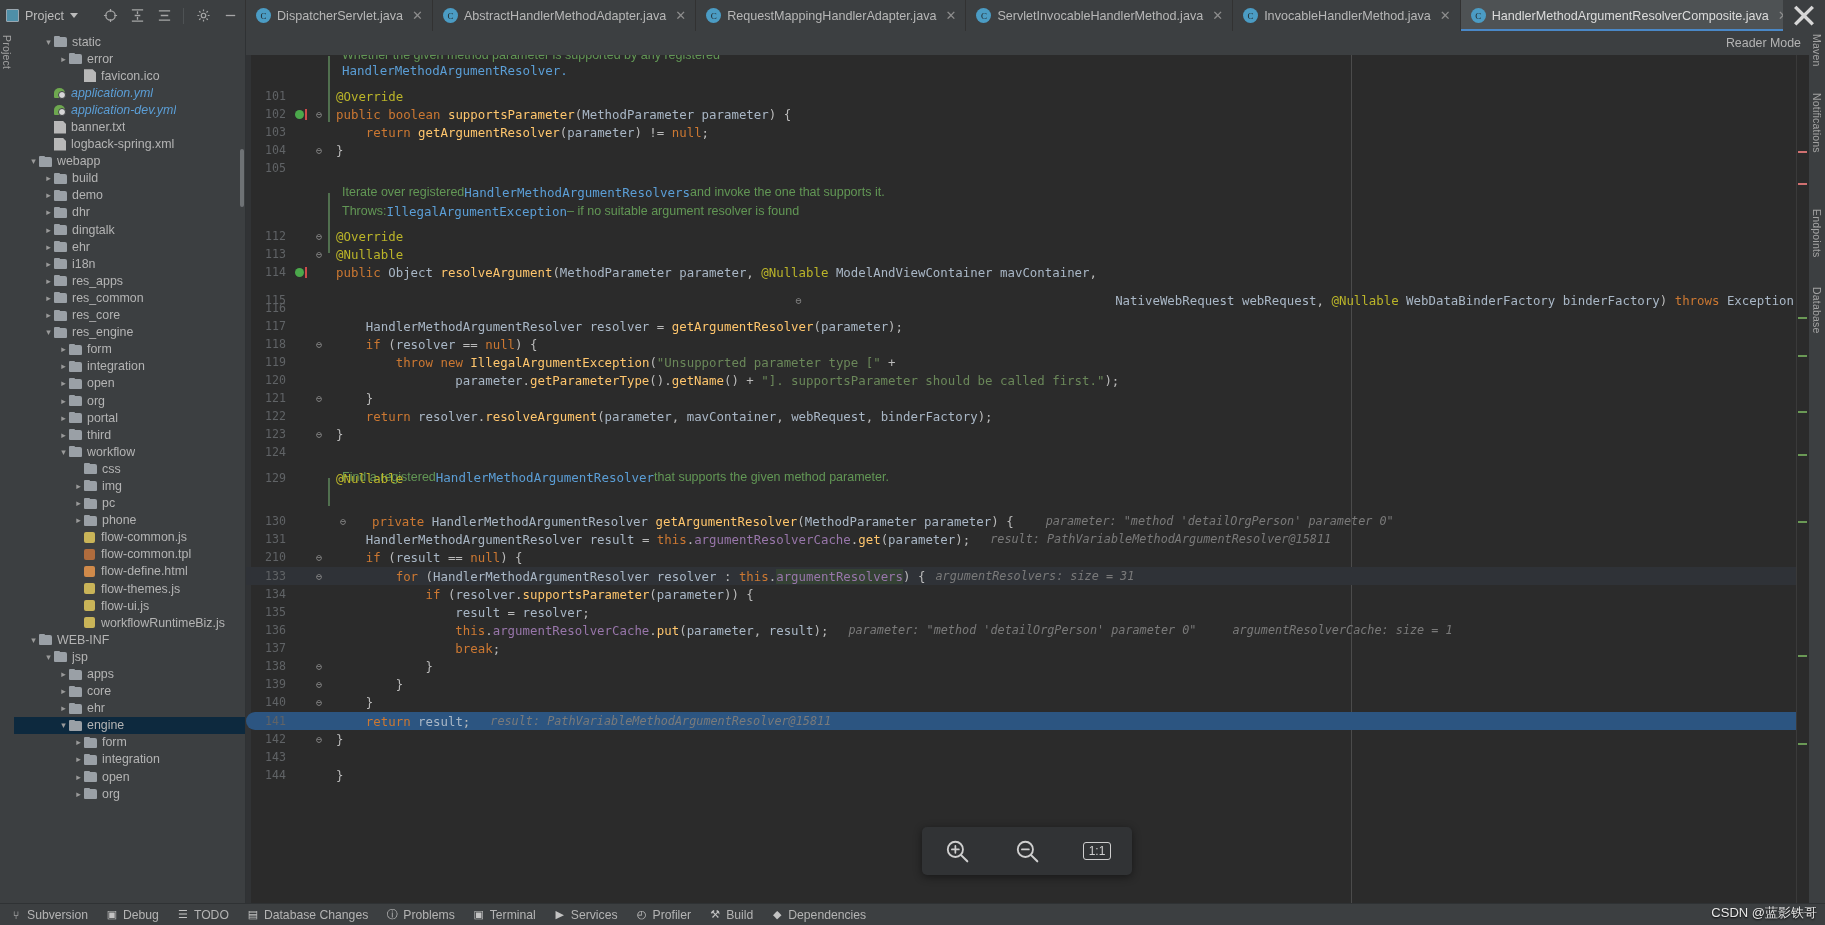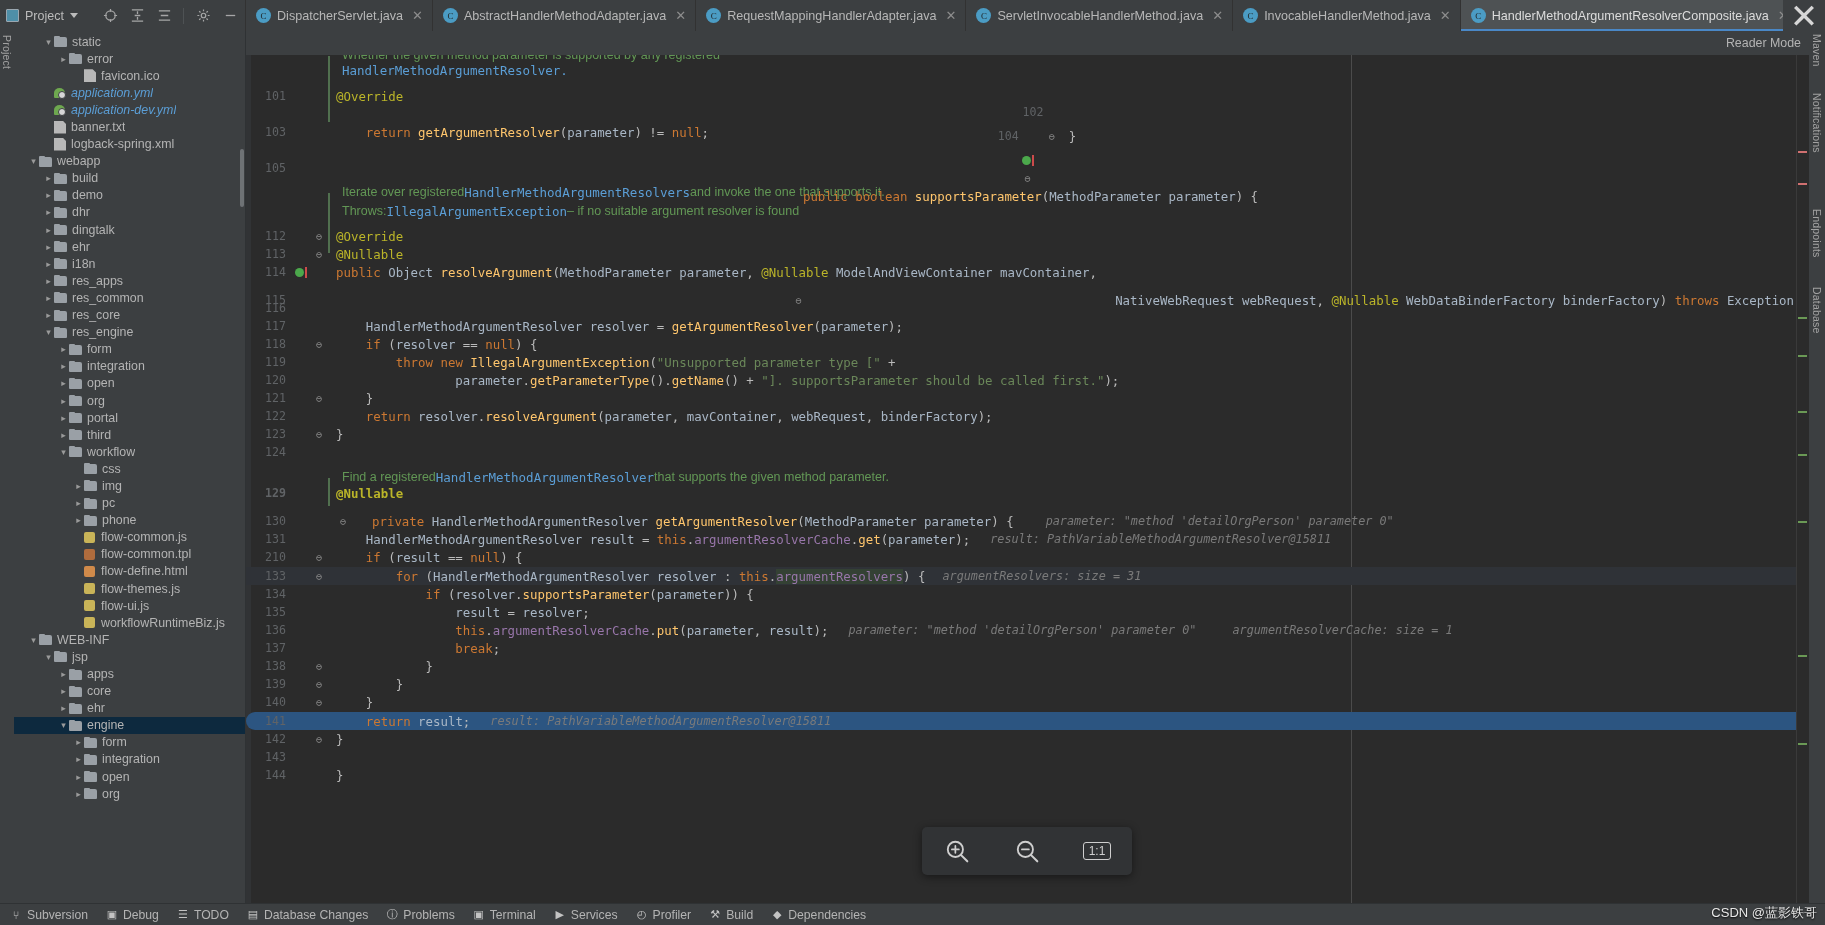--- a/index.html
+++ b/index.html
@@ -502,36 +502,36 @@
             </div>
             <div class="docbar" style="top: 1px; height: 66px; bottom: auto;"></div>
             <div class="docbar" style="top: 138px; height: 60px; bottom: auto;"></div>
             <div class="docbar" style="top: 423px; height: 28px; bottom: auto;"></div>
             <div class="ln" style="top: 32px;">
               <span class="num">101</span>
               <span class="mark"></span>
               <span class="fold"></span>
               <span class="code"><span class="an">@Override</span></span>
             </div>
-            <div class="ln" style="top: 50px; flex-direction: column;">
+            <div class="ln" style="top: 50px;">
               <span class="num">102</span>
               <span class="mark">
                 <span class="bp"></span>
                 <span class="redtick"></span>
               </span>
               <span class="fold">⊖</span>
               <span class="code"><span class="kw">public</span> <span class="kw">boolean</span> <span class="fn">supportsParameter</span>(<span class="pl">MethodParameter</span> <span class="pl">parameter</span>) {</span>
             </div>
             <div class="ln" style="top: 68px;">
               <span class="num">103</span>
               <span class="mark"></span>
               <span class="fold"></span>
               <span class="code">    <span class="kw">return</span> <span class="fn">getArgumentResolver</span>(<span class="pl">parameter</span>) != <span class="kw">null</span>;</span>
             </div>
-            <div class="ln" style="top: 72px; justify-content: center;">
+            <div class="ln" style="top: 86px;">
               <span class="num">104</span>
               <span class="mark"></span>
               <span class="fold">⊖</span>
               <span class="code">}</span>
             </div>
             <div class="ln" style="top: 104px;">
               <span class="num">105</span>
               <span class="mark"></span>
               <span class="fold"></span>
               <span class="code"></span>
@@ -610,21 +610,21 @@
               <span class="mark"></span>
               <span class="fold">⊖</span>
               <span class="code">}</span>
             </div>
             <div class="ln" style="top: 388px;">
               <span class="num">124</span>
               <span class="mark"></span>
               <span class="fold"></span>
               <span class="code"></span>
             </div>
-            <div class="ln" style="top: 429px; font-weight: bold;">
+            <div class="ln" style="top: 414px;">
               <span class="num">129</span>
               <span class="mark"></span>
               <span class="fold"></span>
               <span class="code"><span class="an">@Nullable</span></span>
             </div>
             <div class="ln" style="top: 457px; gap: 12px;">
               <span class="num">130</span>
               <span class="mark"></span>
               <span class="fold">⊖</span>
               <span class="code"><span class="kw">private</span> <span class="pl">HandlerMethodArgumentResolver</span> <span class="fn">getArgumentResolver</span>(<span class="pl">MethodParameter</span> <span class="pl">parameter</span>) {</span>
@@ -641,21 +641,21 @@
               <span class="num">210</span>
               <span class="mark"></span>
               <span class="fold">⊖</span>
               <span class="code">    <span class="kw">if</span> (<span class="pl">result</span> == <span class="kw">null</span>) {</span>
             </div>
             <div class="ln hl" style="top: 512px;">
               <span class="num">133</span>
               <span class="mark"></span>
               <span class="fold">⊖</span>
               <span class="code">        <span class="kw">for</span> (<span class="pl">HandlerMethodArgumentResolver</span> <span class="pl">resolver</span> : <span class="kw">this</span>.<span class="fd selbg">argumentResolvers</span>) {</span>
-              <span class="hint" style="margin-left:17px">argumentResolvers:  size = 31</span>
+              <span class="hint" style="margin-left:10px">argumentResolvers:  size = 31</span>
             </div>
             <div class="ln" style="top: 530px;">
               <span class="num">134</span>
               <span class="mark"></span>
               <span class="fold"></span>
               <span class="code">            <span class="kw">if</span> (<span class="pl">resolver</span>.<span class="fn">supportsParameter</span>(<span class="pl">parameter</span>)) {</span>
             </div>
             <div class="ln" style="top: 548px;">
               <span class="num">135</span>
               <span class="mark"></span>

